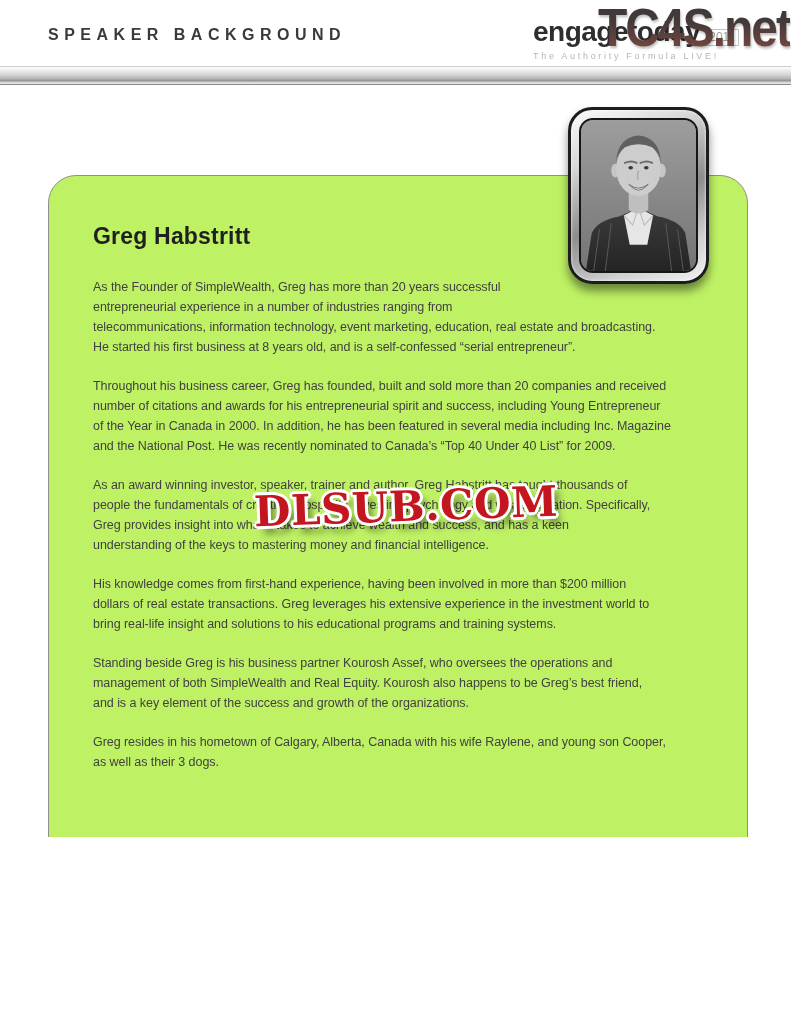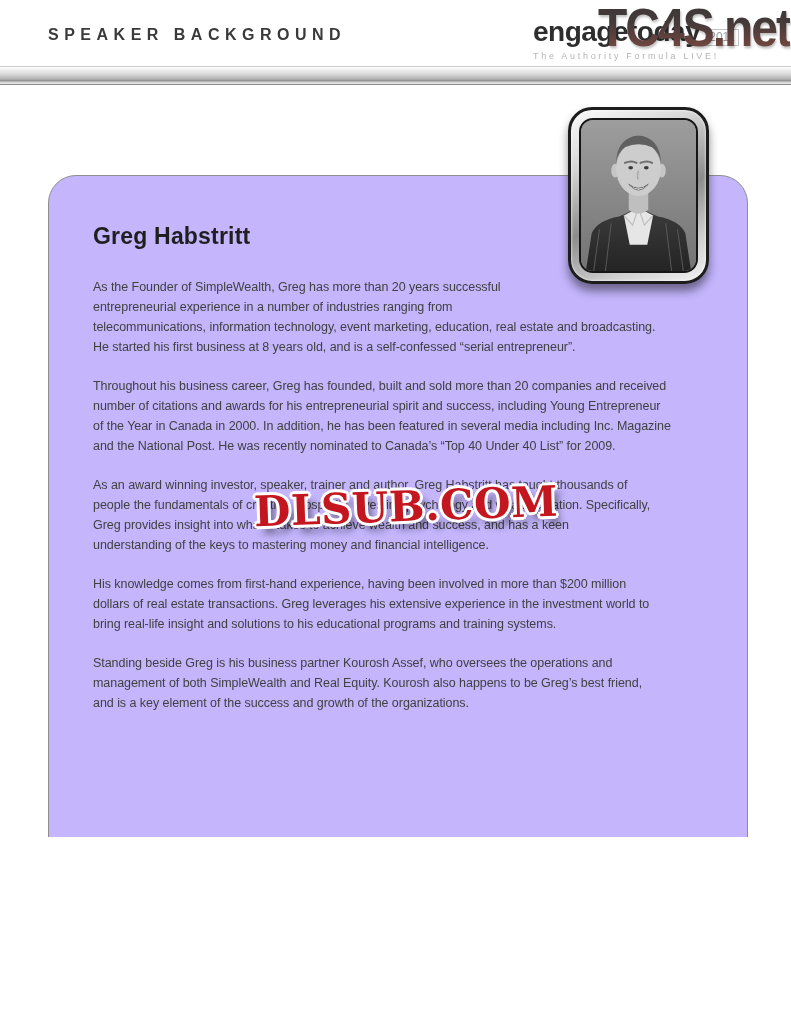--- a/index.html
+++ b/index.html
@@ -146,21 +146,21 @@
   }
   .photo svg { display: block; width: 100%; height: 100%; }
 
   
   .card {
     position: absolute;
     left: 48px; top: 175px;
     width: 700px; height: 747px;
     border: 1.5px solid #8f8f8f;
     border-radius: 28px;
-    background: #c4b5fd;
+    background: #bef264;
     z-index: 2;
     padding: 47px 6px 0 44px;
   }
   .person-name {
     font-size: 23px;
     font-weight: bold;
     color: #1f1f1f;
     letter-spacing: 0.2px;
     margin-bottom: 27px;
   }
@@ -261,20 +261,22 @@
       <p>As an award winning investor, speaker, trainer and author, Greg Habstritt has taught thousands of
 people the fundamentals of creating prosperity, investing psychology and wealth creation. Specifically,
 Greg provides insight into what it takes to achieve wealth and success, and has a keen
 understanding of the keys to mastering money and financial intelligence.</p>
       <p>His knowledge comes from first-hand experience, having been involved in more than $200 million
 dollars of real estate transactions. Greg leverages his extensive experience in the investment world to
 bring real-life insight and solutions to his educational programs and training systems.</p>
       <p>Standing beside Greg is his business partner Kourosh Assef, who oversees the operations and
 management of both SimpleWealth and Real Equity. Kourosh also happens to be Greg’s best friend,
 and is a key element of the success and growth of the organizations.</p>
+      <p>Greg resides in his hometown of Calgary, Alberta, Canada with his wife Raylene, and young son Cooper,
+as well as their 3 dogs.</p>
     </div>
   </div>
 
   <div class="wm-mid">DLSUB.COM</div>
 
   <div class="bar bar-bottom"></div>
   <div class="footer-copyright">© 2011 SimpleWealth Inc. - All Rights Reserved</div>
   <div class="wm-bottom">TradersXtreme.com</div>
 
 </div>

